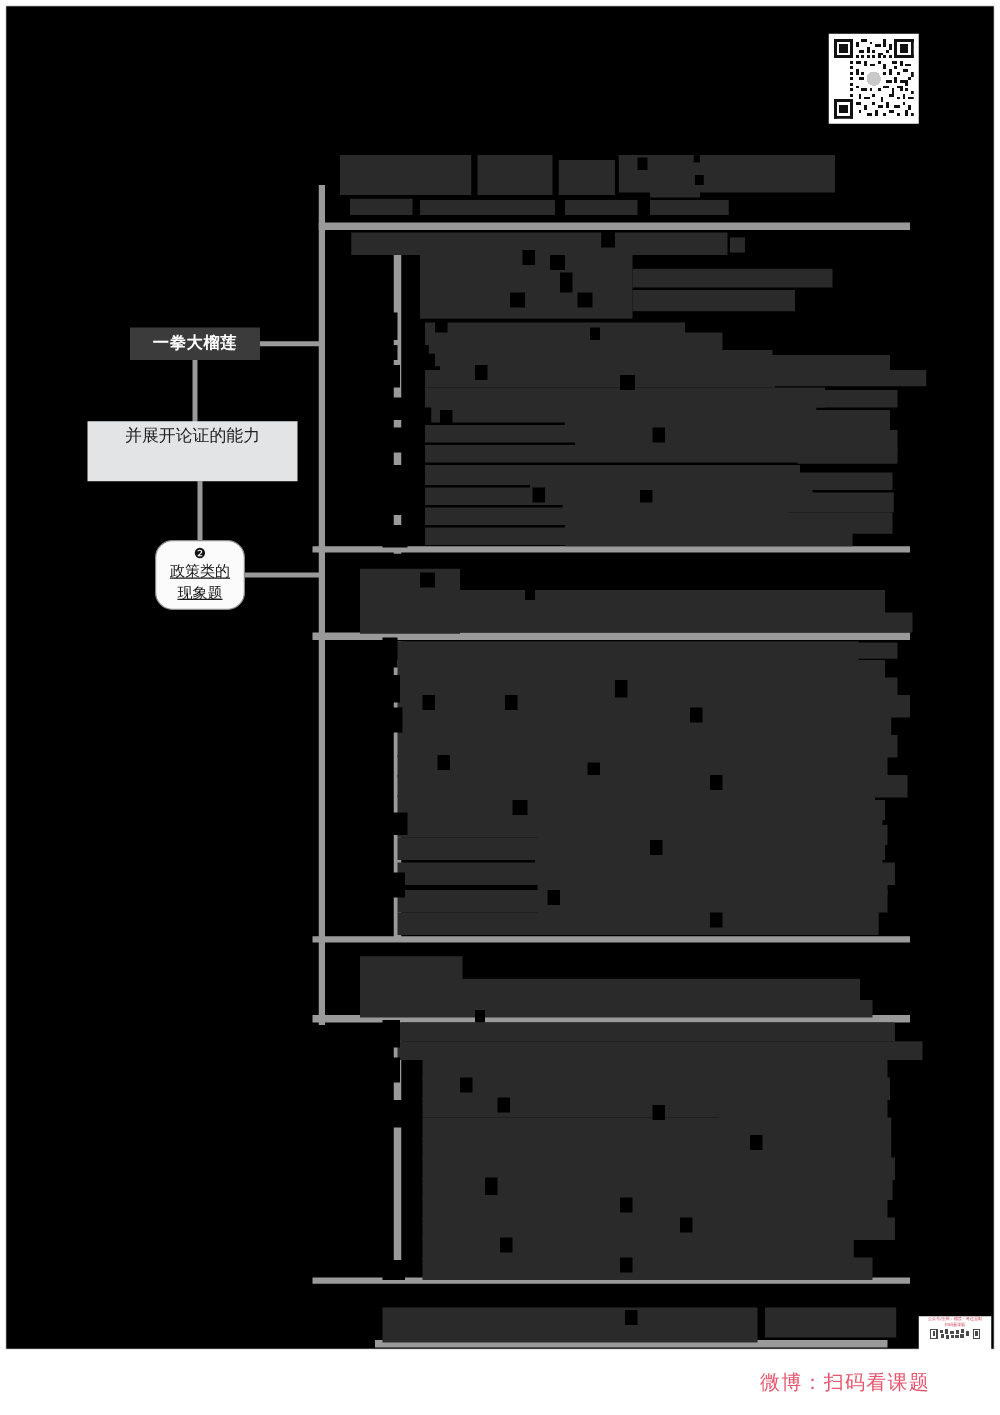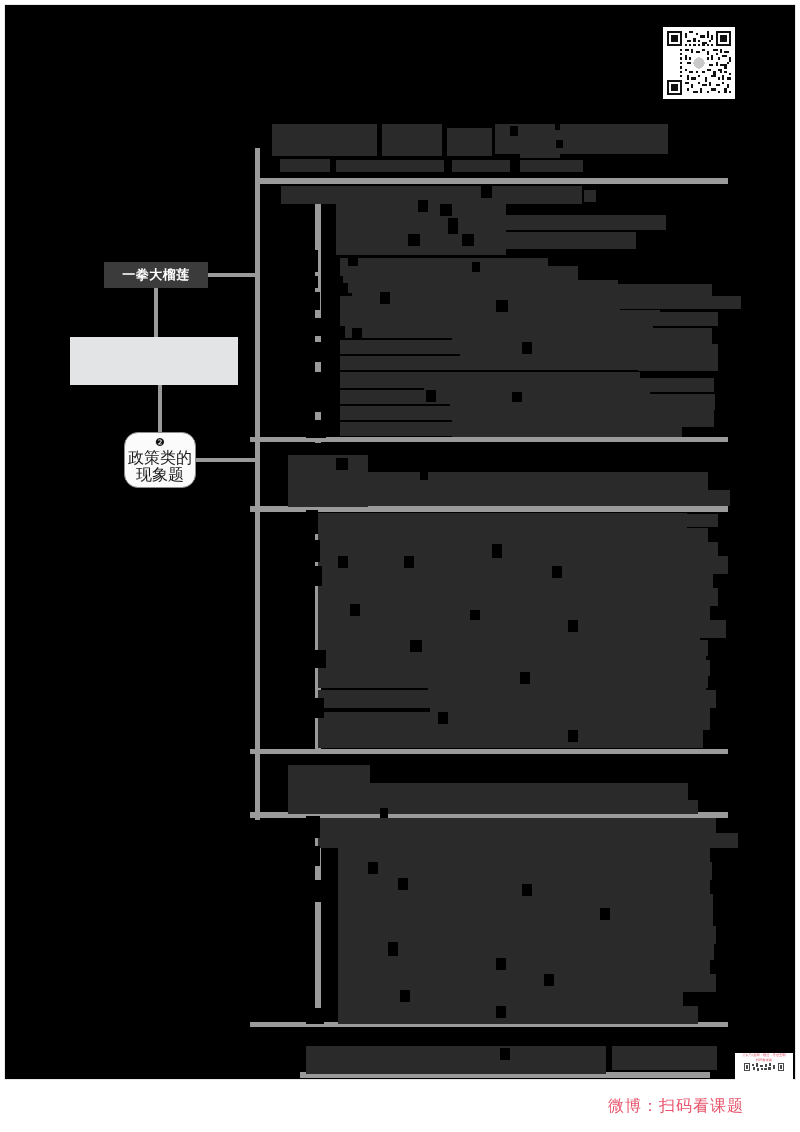--- a/index.html
+++ b/index.html
@@ -84,22 +84,23 @@
   .node-pill .badge {
     display: block;
     font-size: 11px;
     line-height: 13px;
     margin-top: 3px;
     color: #111;
   }
   .node-pill .pill-l1,
   .node-pill .pill-l2 {
     display: block;
-    font-size: 16px;
+    font-size: 12px;
     line-height: 17px;
+    text-decoration: underline;
   }
   
   .blk {
     position: absolute;
     background: #2a2a2a;
   }
   .blk-k {           
     position: absolute;
     background: #000000;
   }
@@ -280,20 +281,21 @@
   <div class="spine" style="left:250px; top:437px; width:478px; height:5px;"></div>
   <div class="spine" style="left:250px; top:506px; width:478px; height:6px;"></div>
   <div class="spine" style="left:250px; top:749px; width:478px; height:5px;"></div>
   <div class="spine" style="left:250px; top:812px; width:478px; height:6px;"></div>
   <div class="spine" style="left:250px; top:1022px; width:478px; height:5px;"></div>
   <div class="spine" style="left:300px; top:1072px; width:410px; height:6px;"></div>
 
   <div class="node-title">一拳大榴莲</div>
 
   <div class="node-desc">
+    <div>并展开论证的能力</div>
   </div>
 
   <div class="node-pill">
     <span class="badge">❷</span>
     <span class="pill-l1">政策类的</span>
     <span class="pill-l2">现象题</span>
   </div>
 
   <div>
     <div class="blk" style="left:272px; top:124px; width:105px; height:32px;"></div>

